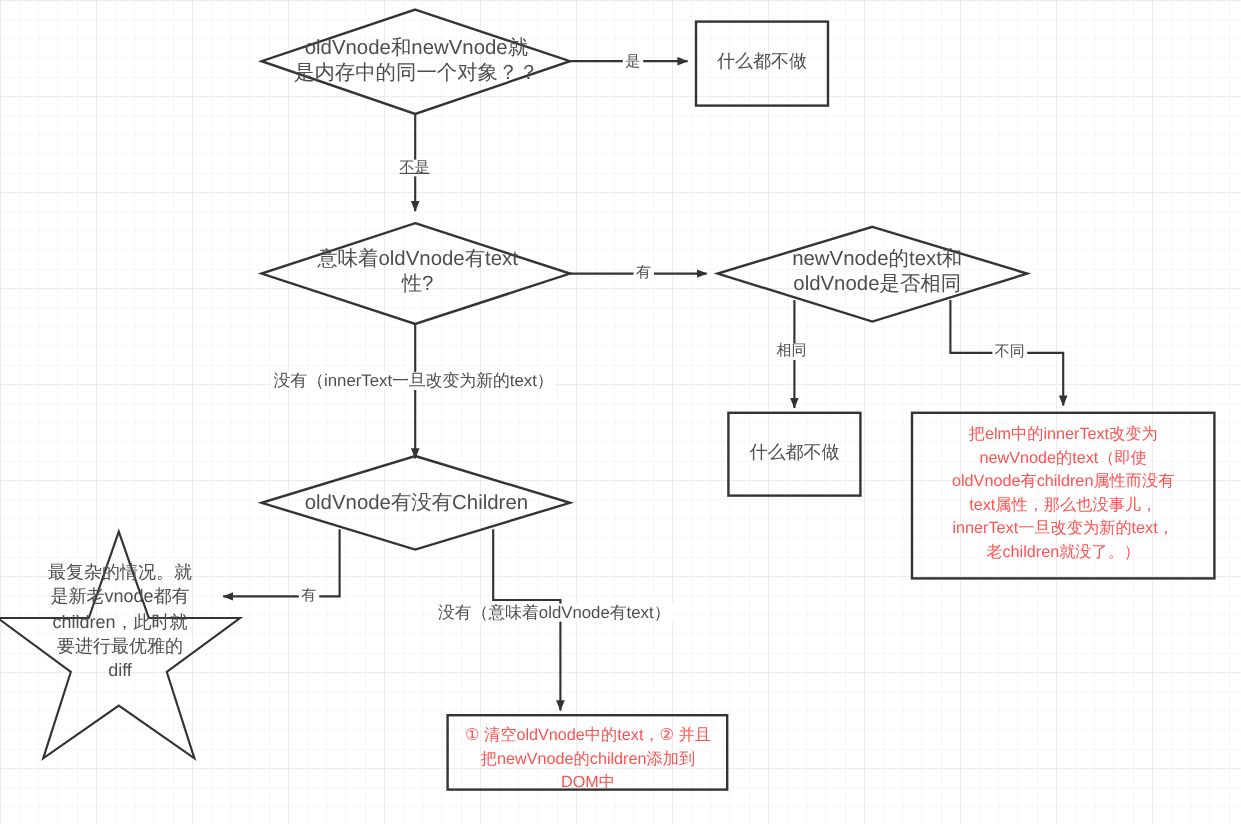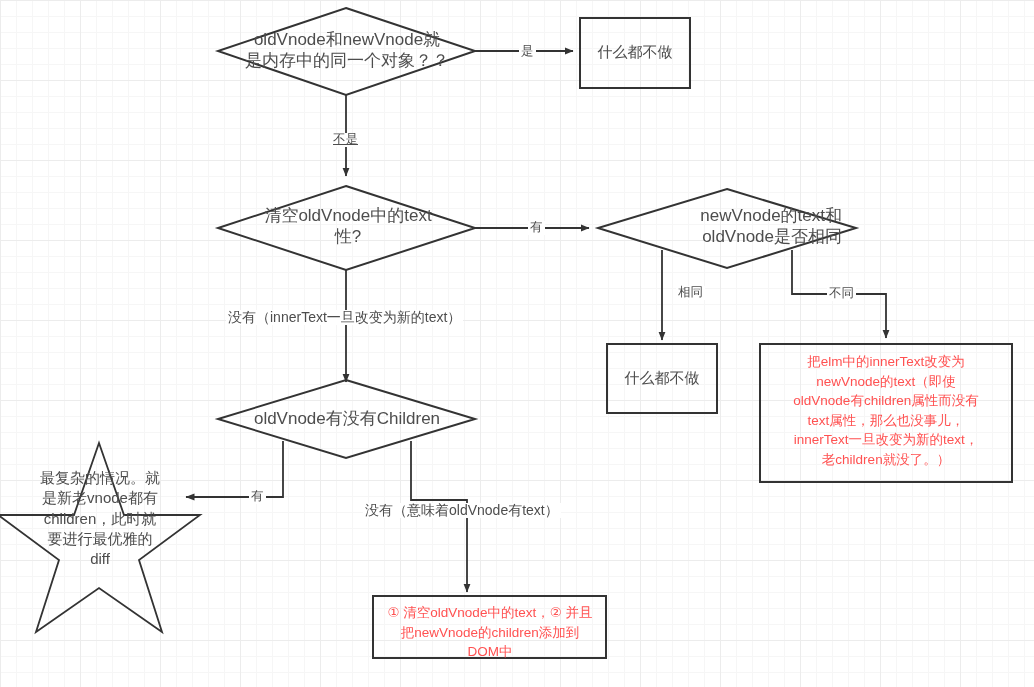--- a/index.html
+++ b/index.html
@@ -110,24 +110,24 @@
     <polygon points="99,443 124,515 200,515 139,560 162,632 99,588 36,632 59,560 -2,515 74,515" fill="none" stroke="#333333" stroke-width="1.8"></polygon>
 
     <rect x="373" y="596" width="233" height="62" fill="none" stroke="#333333" stroke-width="2"></rect>
   </svg>
 
   <div class="node-text" style="left:218px; top:29px; width:258px;">oldVnode和newVnode就
 是内存中的同一个对象？？</div>
 
   <div class="node-text small" style="left:580px; top:43px; width:110px;">什么都不做</div>
 
-  <div class="node-text" style="left:222px; top:205px; width:252px;">清空oldVnode中的text
+  <div class="node-text" style="left:222px; top:205px; width:252px;">意味着oldVnode有text
 性?</div>
 
-  <div class="node-text" style="left:620px; top:205px; width:222px; text-align:right;">newVnode的text和
+  <div class="node-text" style="left:620px; top:205px; width:222px; text-align:center;">newVnode的text和
 oldVnode是否相同</div>
 
   <div class="node-text small" style="left:607px; top:369px; width:110px;">什么都不做</div>
 
   <div class="node-text red" style="left:765px; top:352px; width:242px;">把elm中的innerText改变为
 newVnode的text（即使
 oldVnode有children属性而没有
 text属性，那么也没事儿，
 innerText一旦改变为新的text，
 老children就没了。）</div>
@@ -145,21 +145,21 @@
 DOM中</div>
 
   <div class="edge-label" style="left:519px; top:45px;">是</div>
 
   <div class="edge-label" style="left:331px; top:133px;text-decoration:underline;">不是</div>
 
   <div class="edge-label" style="left:528px; top:221px;">有</div>
 
   <div class="edge-label big" style="left:226px; top:310px;">没有（innerText一旦改变为新的text）</div>
 
-  <div class="edge-label" style="left:676px; top:286px;">相同</div>
+  <div class="edge-label" style="left:645px; top:286px;">相同</div>
 
   <div class="edge-label" style="left:827px; top:287px;">不同</div>
 
   <div class="edge-label" style="left:249px; top:490px;">有</div>
 
   <div class="edge-label big" style="left:338px; top:503px;margin-left:25px;">没有（意味着oldVnode有text）</div>
 
 </div>
 
 </body></html>

